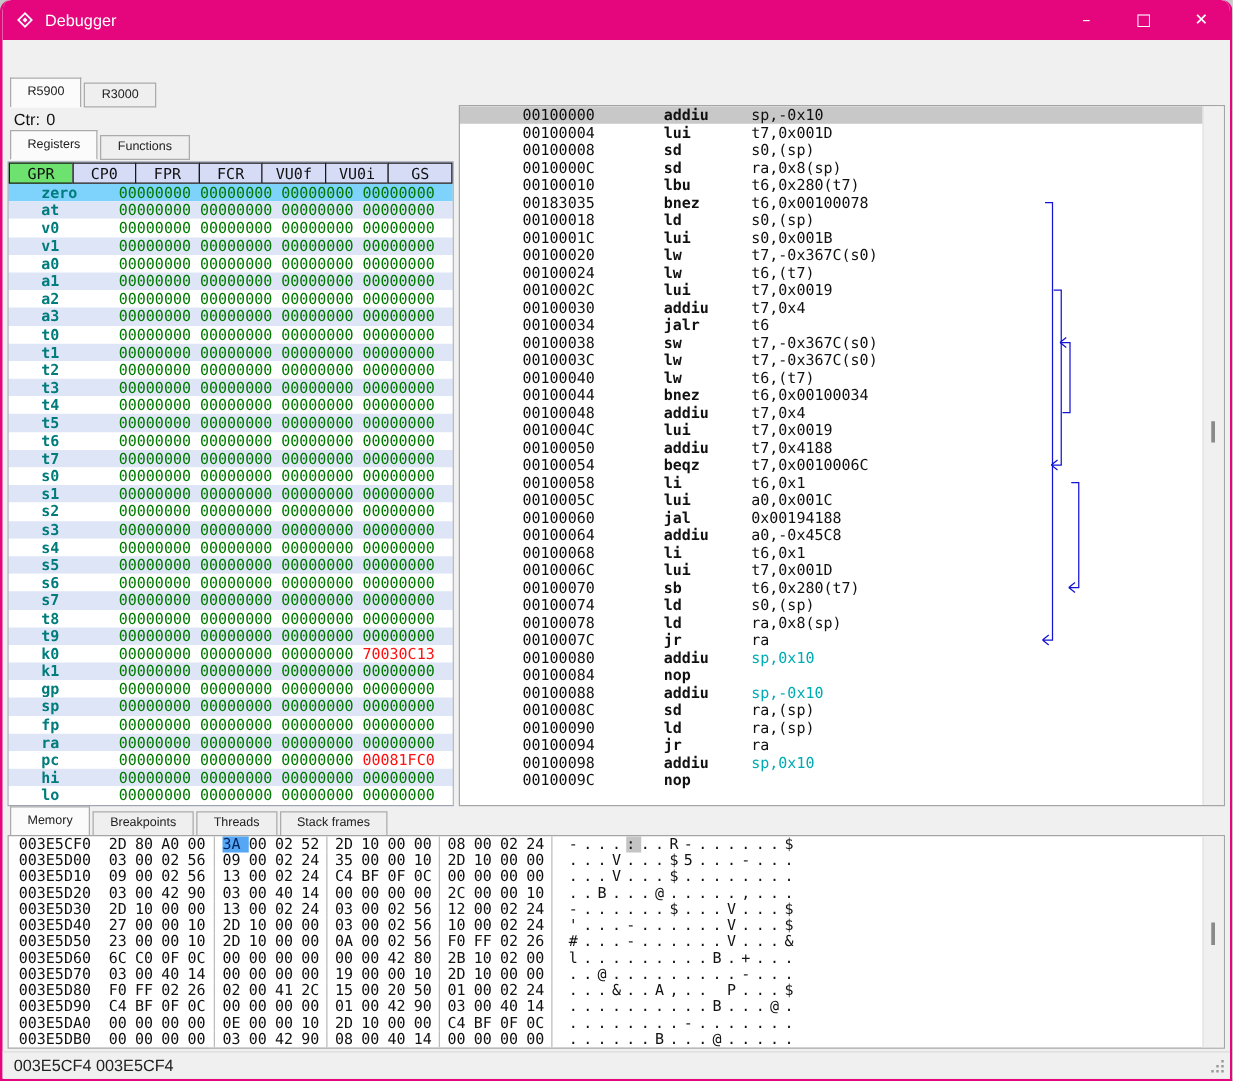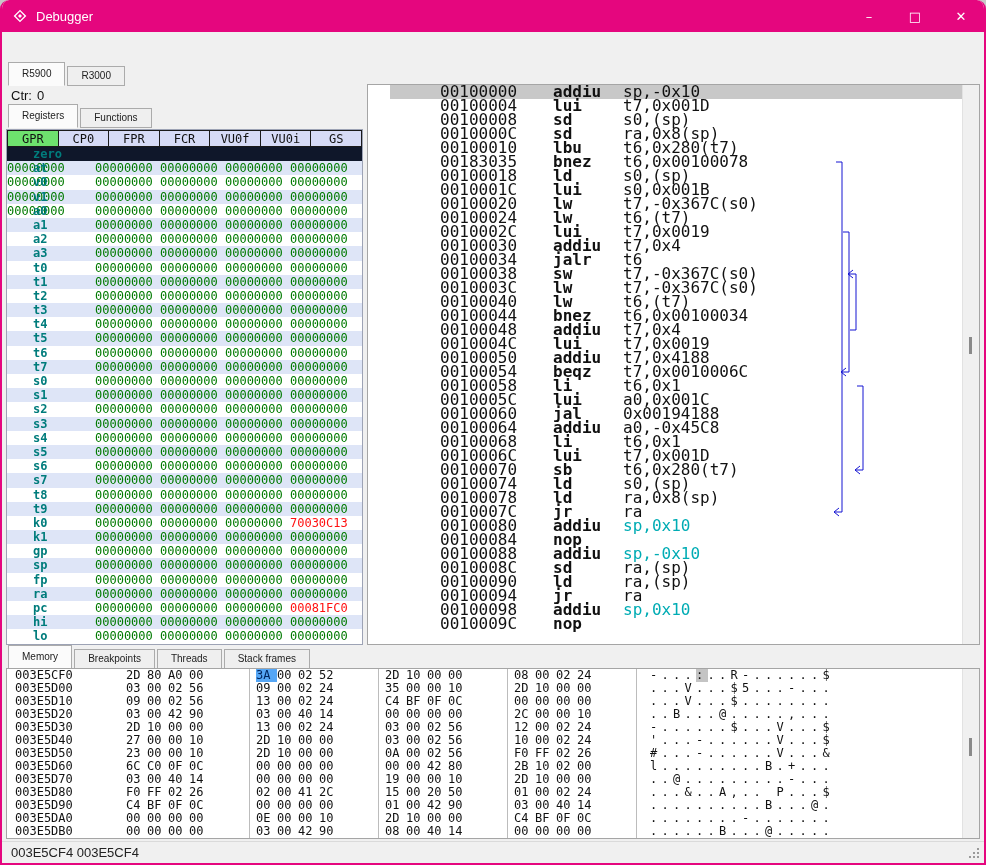--- a/index.html
+++ b/index.html
@@ -41,42 +41,42 @@
   .ctr .cl{margin-right:5px;}
   
   .regpanel{position:absolute;left:4px;top:129px;width:357px;height:516px;box-sizing:border-box;
     background:#fff;border:1px solid #9DA3B5;font-family:"DejaVu Sans Mono",monospace;font-size:12px;}
   .reghdr{display:flex;height:17px;}
   .rh{flex:1;box-sizing:border-box;border:1px solid #1a1a1a;margin-left:-1px;
     display:flex;align-items:center;justify-content:center;background:#D6DBF6;height:17px;}
   .rh:first-child{margin-left:0;background:#6EE26E;}
   .regrow{height:14.2px;line-height:14.2px;display:flex;white-space:pre;background:#fff;}
   .regrow.alt{background:#DEE5F7;}
-  .regrow.sel{background:#0f172a;flex-direction:column;}
+  .regrow.sel{background:#7dd3fc;}
   .rname{width:88px;box-sizing:border-box;padding-left:26px;color:#007C7C;font-weight:bold;}
   .vg{color:#007A00;margin-right:7.2px;}
   .vg.red{color:#FF1010;}
   
   .dispanel{position:absolute;left:365px;top:84px;width:613px;height:561px;box-sizing:border-box;
     background:#fff;border:1px solid #A5A5A5;overflow:hidden;
-    font-family:"DejaVu Sans Mono",monospace;font-size:16px;padding-left:22px;}
+    font-family:"DejaVu Sans Mono",monospace;font-size:12px;}
   .drow{height:14px;line-height:14px;display:flex;white-space:pre;width:595px;box-sizing:border-box;padding-left:50px;}
   .drow.sel{background:#C8C8C8;}
   .da{width:113px;}
   .do{width:70px;font-weight:bold;}
   .dg{}
   .drow.cy .dg{color:#00ACB4;}
   .branch-svg{position:absolute;left:0;top:0;pointer-events:none;}
   .vstrip{position:absolute;top:0;right:0;width:16px;height:100%;background:#F0F0F0;border-left:1px solid #E2E2E2;}
   .vthumb{position:absolute;width:3px;background:#8A8A8A;}
   
   .mempanel{position:absolute;left:4px;top:668px;width:974px;height:171px;box-sizing:border-box;
     background:#fff;border:1px solid #A5A5A5;overflow:hidden;
     font-family:"DejaVu Sans Mono",monospace;font-size:12px;}
-  .mrow{height:13px;line-height:13px;display:flex;white-space:pre;gap:39px;}
+  .mrow{height:13px;line-height:13px;display:flex;white-space:pre;}
   .maddr{width:74px;box-sizing:border-box;padding-left:8px;}
   .grp{display:inline-block;width:90px;box-sizing:border-box;padding-left:6px;border-left:1px solid #BCBCBC;}
   .grp.g0{border-left:none;}
   .byte{display:inline-block;width:21px;}
   .byte.sel{background:#55A6F5;color:#00255e;}
   .mascii{box-sizing:border-box;border-left:1px solid #BCBCBC;padding-left:13px;}
   .ach{display:inline-block;width:11.5px;}
   .ach.sel{background:#C4C4C4;}
   
   .statusbar{position:absolute;left:0;right:0;bottom:0;height:21px;background:#F0F0F0;

